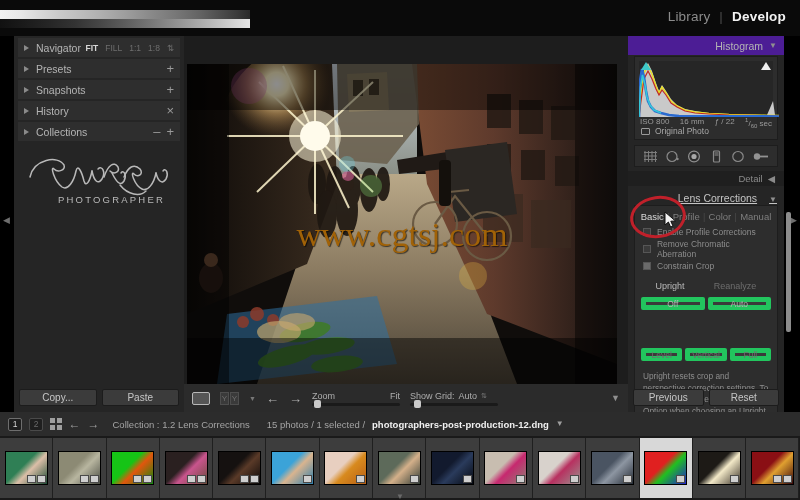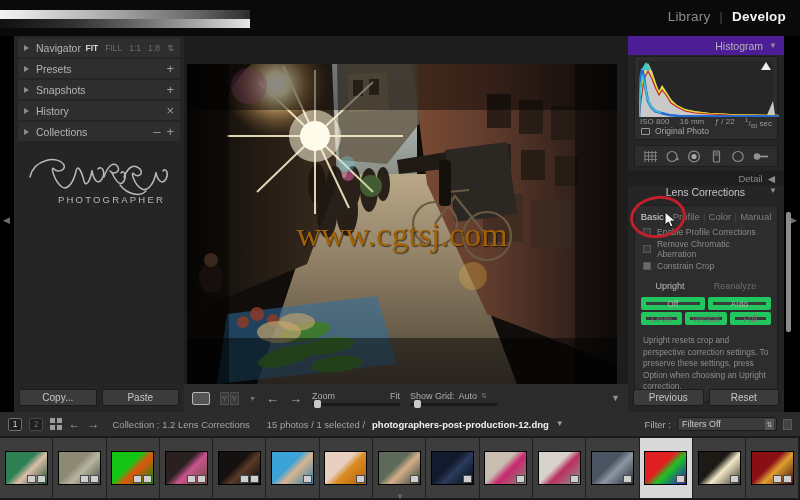--- a/index.html
+++ b/index.html
@@ -121,39 +121,39 @@
   .op-box { width: 9px; height: 7px; border: 1px solid #9a9a9a; border-radius: 1px; }
 
   .toolstrip { margin: 5px 6px 0 6px; height: 22px; background: #2d2d2d; border: 1px solid #1d1d1d;
                display: flex; align-items: center; justify-content: space-around; padding: 0 4px; }
   .ts-ic { opacity: .75; }
 
   .detail-bar { margin: 4px 0 0 0; height: 15px; background: #1f1f1f; display: flex;
                 align-items: center; justify-content: flex-end; padding: 0 9px; gap: 5px;
                 color: #8a8a8a; font-size: 9.5px; }
 
-  .lens-header { height: 18px; display: flex; align-items: flex-start; justify-content: flex-end;
-                 padding: 0 7px; gap: 24px; color: #c4c4c4; font-size: 10.5px; }
+  .lens-header { height: 18px; display: flex; align-items: flex-end; justify-content: flex-end;
+                 padding: 0 7px; gap: 12px; color: #c4c4c4; font-size: 10.5px; text-decoration: underline; }
   .lens-body { margin: 1px 6px 0 6px; background: #2d2d2d; border: 1px solid #1d1d1d; padding: 4px 0 6px 0; }
   .tabs { display: flex; align-items: center; justify-content: space-around;
           font-size: 9.5px; padding: 1px 4px 4px 4px; }
   .tabs .tab { color: #7e7e7e; }
   .tabs .tab.active { color: #d8d8d8; }
   .tabs .tdiv { color: #4a4a4a; font-size: 9px; }
   .check-row { display: flex; align-items: center; gap: 6px; padding: 1px 8px; color: #8c8c8c; font-size: 8.5px; }
   .cbox { width: 8px; height: 8px; background: #3a3a3a; border: 1px solid #565656; }
   .cbox.on { background: #6a6a6a; }
   .upright-row { display: flex; align-items: center; justify-content: space-around;
                  padding: 9px 6px 5px 6px; font-size: 9px; }
   .upright-row .ur-l { color: #bbb; }
   .upright-row .ur-r { color: #6d6d6d; }
   .seg-row { display: flex; gap: 3px; padding: 1px 6px; }
   .seg { flex: 1; height: 13px; background: #3a3a3a; border: 5px solid #22c55e; border-radius: 2px;
          color: #b4b4b4; font-size: 8.5px; display: flex; align-items: center; justify-content: center; }
-  .seg.dim { color: #6e6e6e; }
+  .seg.dim { color: #6e6e6e; margin-top: 36px; }
   .help-text { color: #8e8e8e; font-size: 8.3px; line-height: 11.5px; padding: 9px 8px 2px 8px; }
 
   .rp-bottom { position: absolute; left: 0; bottom: 0; width: 156px; height: 30px;
                display: flex; align-items: center; padding: 0 5px; gap: 5px; }
 
   .red-circle {
     position: absolute; left: 630px; top: 196px; width: 56px; height: 42px;
     border: 3px solid #c0202a; border-radius: 50%; pointer-events: none;
     transform: rotate(-8deg);
   }
@@ -581,28 +581,20 @@
         <i></i>
         <i></i>
         <i></i>
       </span>
     <span class="fs-arrow">←</span>
     <span class="fs-arrow">→</span>
     <span class="fs-coll">Collection : 1.2 Lens Corrections</span>
     <span class="fs-count">15 photos / 1 selected /</span>
     <span class="fs-file">photographers-post-production-12.dng</span>
     <span class="fs-arrow" style="font-size:8px">▼</span>
-    <span class="fs-right">
-      <span>Filter :</span>
-      <span class="fs-select">
-        <span>Filters Off</span>
-        <span class="st">⇅</span>
-      </span>
-      <span class="fs-lock"></span>
-    </span>
   </div>
 
   <div class="filmstrip" id="filmstrip">
       <div class="thumb-cell">
         <div class="thumb" style="background: linear-gradient(135deg, rgb(47, 127, 85) 0%, rgb(47, 127, 85) 42%, rgb(220, 191, 168) 58%, rgb(27, 74, 50) 100%);">
           <div class="badges">
             <span class="badge"></span>
             <span class="badge"></span>
           </div>
         </div>

